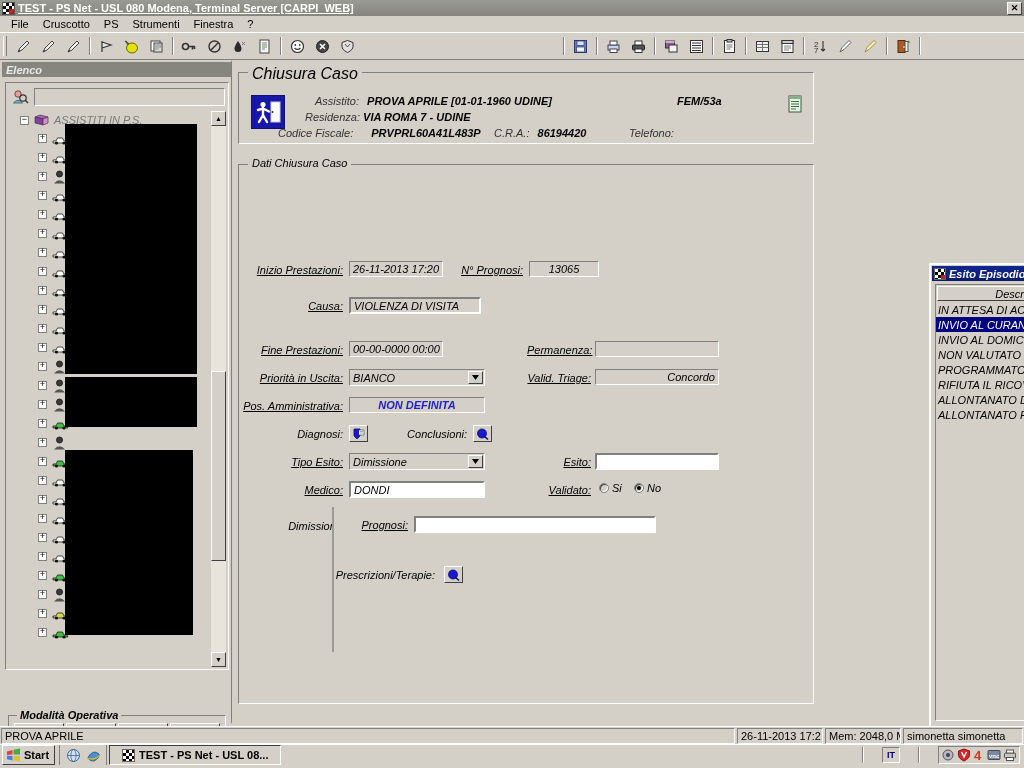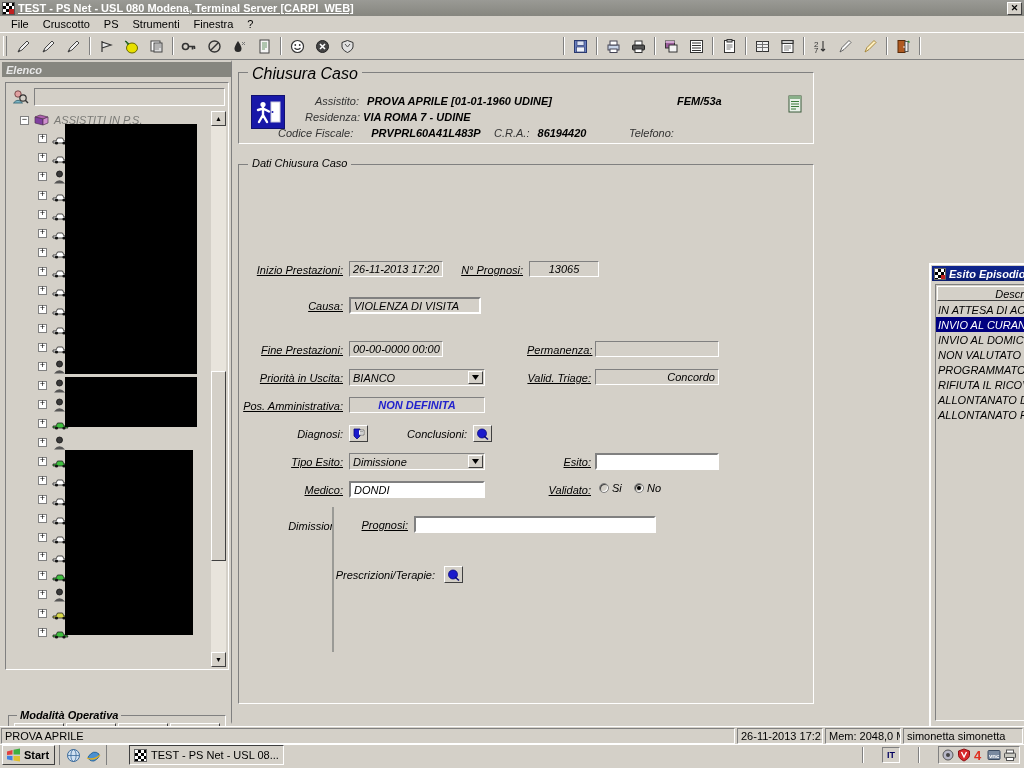--- a/index.html
+++ b/index.html
@@ -321,25 +321,25 @@
     border: 1px solid; border-color: #fff #404040 #404040 #fff;
     padding: 0 5px 0 3px; font-weight: bold; font-size: 11px;
     flex: 0 0 auto;
   }
   .qlaunch { display: flex; align-items: center; margin-left: 4px;
              padding: 0 3px; border-left: 1px solid #808080;
              border-right: 1px solid #808080; height: 20px; }
   .ql-btn { width: 18px; height: 18px; display: flex; align-items: center;
             justify-content: center; margin: 0 1px; }
   .task-btn {
-    height: 20px; margin-left: 22px; min-width: 150px;
+    height: 20px; margin-left: 2px; min-width: 150px;
     background: #d4d0c8;
     border: 1px solid; border-color: #404040 #fff #fff #404040;
-    display: flex; align-items: center; padding: 0 4px;
-    font-size: 11px; font-weight: normal; flex: 0 0 auto;
+    display: flex; align-items: center; padding: 0 12px;
+    font-size: 11px; font-weight: bold; flex: 0 0 auto;
   }
   .tray {
     margin-left: auto; height: 20px; display: flex; align-items: center;
     padding: 0 2px; gap: 18px;
   }
   .tray-sep { width: 2px; height: 16px;
               border-left: 1px solid #808080; border-right: 1px solid #fff; }
   .it-box {
     width: 18px; height: 16px; background: #d4d0c8;
     border: 1px solid; border-color: #808080 #fff #fff #808080;

